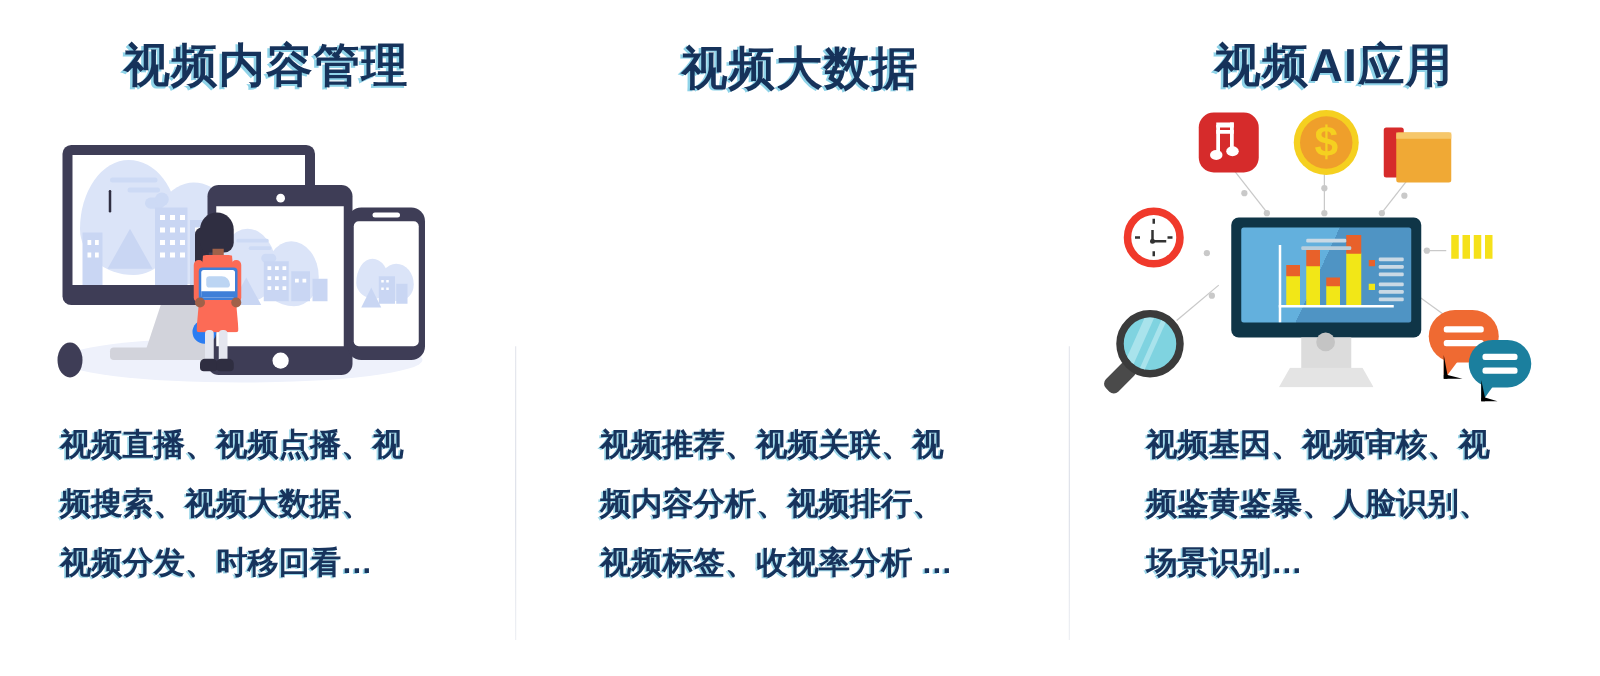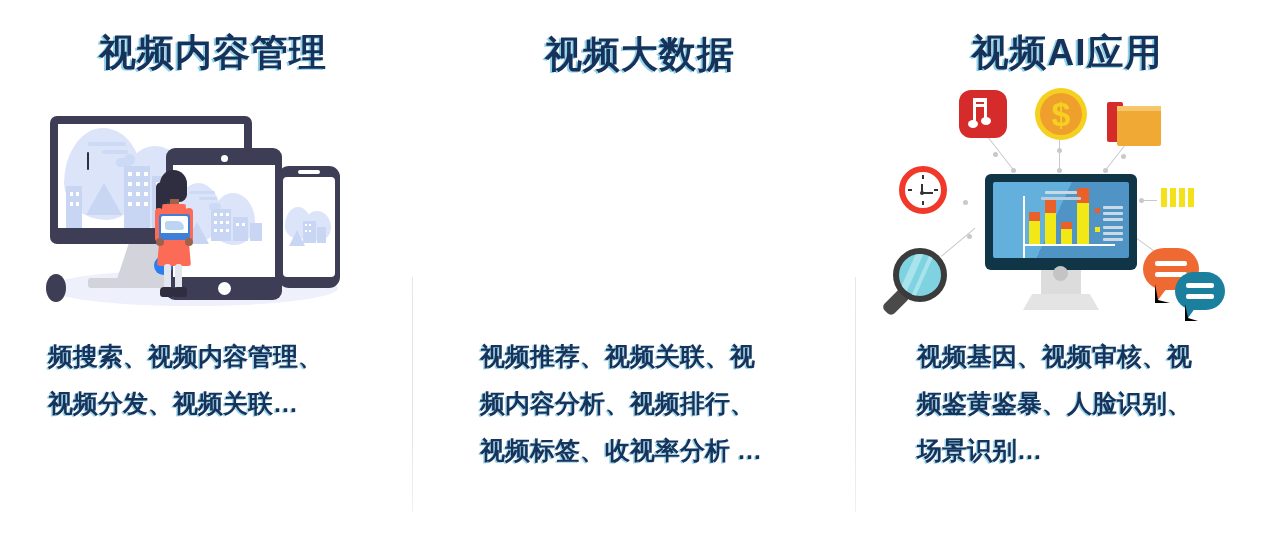--- a/index.html
+++ b/index.html
@@ -298,22 +298,23 @@
             <div class="w-tablet-img"></div>
             <div class="w-tablet-bar"></div>
           </div>
         </div>
         <div class="w-hand-l"></div>
         <div class="w-hand-r"></div>
       </div>
     </div>
 
     <div class="body-text">
-      <span class="ln">频搜索、视频内容管理、</span>
-      <span class="ln">视频分发、视频关联…</span>
+      <span class="ln">视频直播、视频点播、视</span>
+      <span class="ln">频搜索、视频大数据、</span>
+      <span class="ln">视频分发、时移回看…</span>
     </div>
   </div>
 
   <div class="col col-3">
     <div class="heading">视频AI应用</div>
 
     <div class="body-text">
       <span class="ln">视频基因、视频审核、视</span>
       <span class="ln">频鉴黄鉴暴、人脸识别、</span>
       <span class="ln">场景识别…</span>

